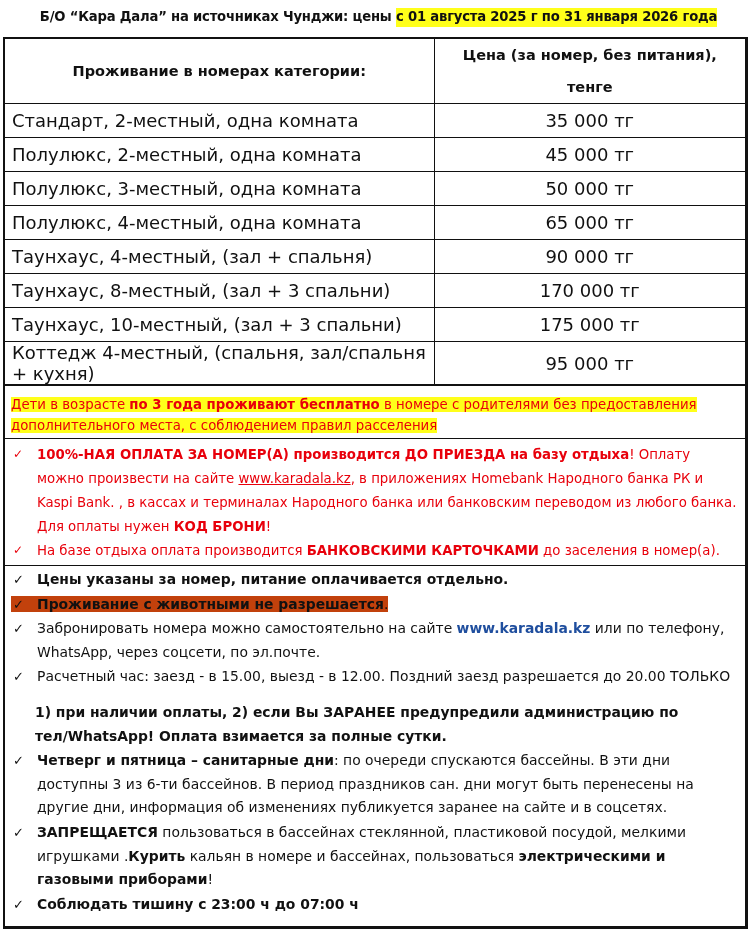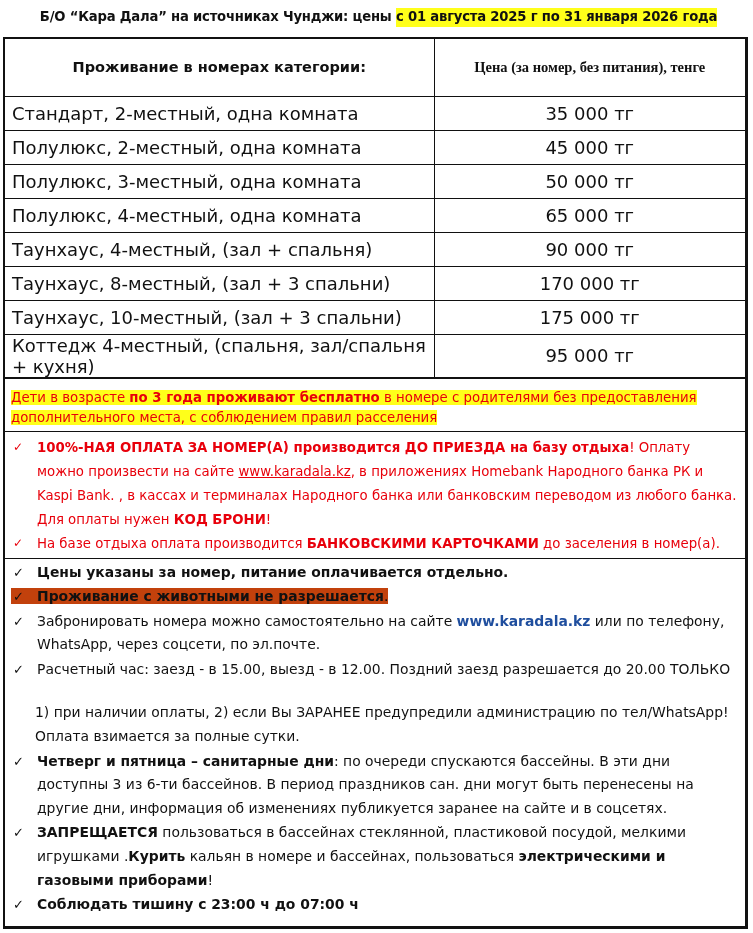--- a/index.html
+++ b/index.html
@@ -21,21 +21,21 @@
     }
     table.prices td, table.prices th {
       border: 1.5px solid #111; padding: 0 7px; font-size: 18px; font-weight: normal; height: 34px;
       box-sizing: border-box; vertical-align: middle;
     }
     table.prices tr:first-child th { border-top: none; }
     table.prices td:first-child, table.prices th:first-child { border-left: none; }
     table.prices td:last-child, table.prices th:last-child { border-right: none; }
     table.prices col.c1 { width: 429px; }
     table.prices th { height: 57px; font-weight: bold; font-size: 14.5px; }
-    table.prices th.h2 { line-height: 32px; font-family: Liberation Serif, serif; }
+    table.prices th.h2 { line-height: 32px; }
     table.prices td.price { text-align: center; }
     .kids {
       border-top: 1.5px solid #111; border-bottom: 1.5px solid #111;
       padding: 3px 6px 2px 6px; color: #e8000b; font-size: 13.3px; line-height: 20.5px;
     }
     .kids .hl { background: #ffff1a; }
     .kids .j { text-align: justify; text-align-last: left; margin-top: 6px; }
     .payment {
       border-bottom: 1.5px solid #111; color: #e8000b; font-size: 13.3px;
       padding: 4px 6px 2px 6px;
@@ -44,21 +44,21 @@
     .item .chk { width: 24px; flex: 0 0 24px; font-size: 12px; padding-left: 2px; }
     .item .txt { flex: 1; }
     .payment .item .txt { line-height: 24px; }
     .rules { padding: 2px 6px 0 6px; font-size: 13.9px; }
     .rules .item { line-height: 23.6px; margin-bottom: 1px; }
     .rules .chk { font-size: 13px; }
     .b { font-weight: bold; }
     .hlrow { background: #c2410c; display: inline; }
     .link-red { color: #e8000b; text-decoration: underline; }
     .link-blue { color: #1f4e9e; font-weight: bold; }
-    .indent { padding-left: 24px; font-weight: normal; line-height: 23.6px; margin: 20px 0 1px 0; }
+    .indent { padding-left: 24px; font-weight: bold; line-height: 23.6px; margin: 12px 0 1px 0; }
   </style>
 </head>
 <body>
 
 <div class="title">
   <span>Б/О “Кара Дала” на источниках Чунджи: цены </span><span class="hl">с 01 августа 2025 г по 31 января 2026 года</span>
 </div>
 
 <div class="sheet">
   <table class="prices">

